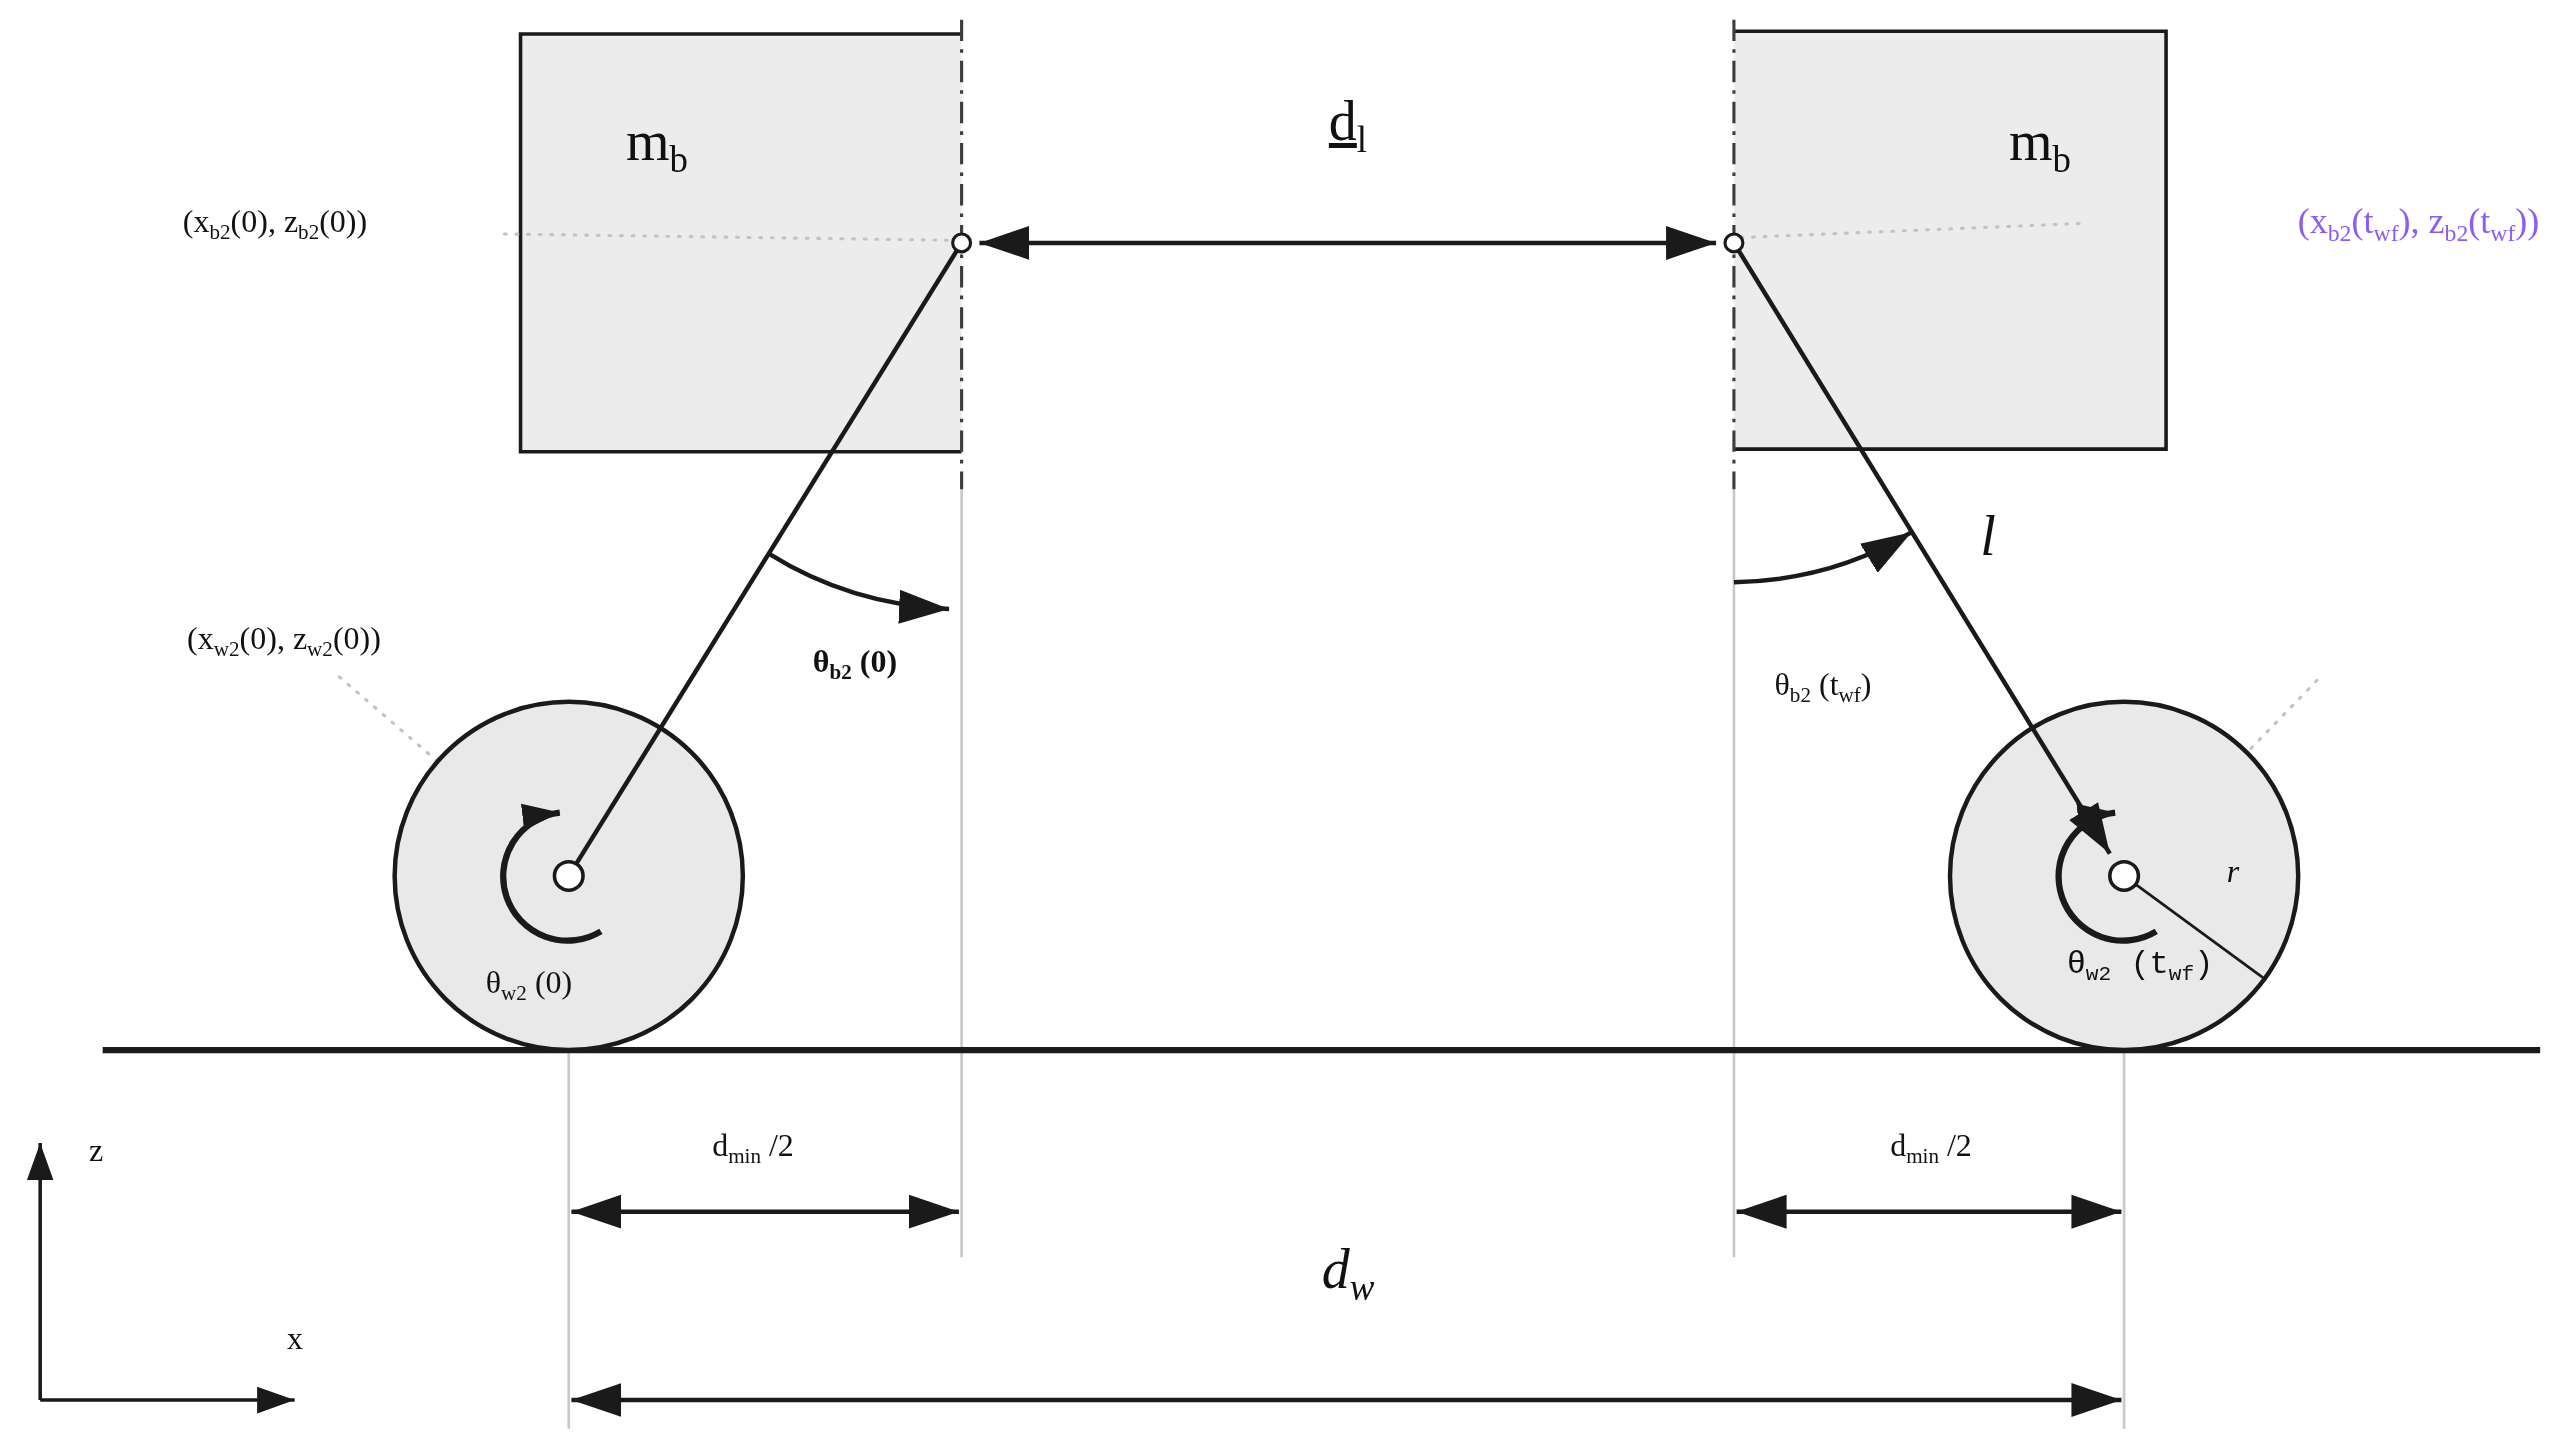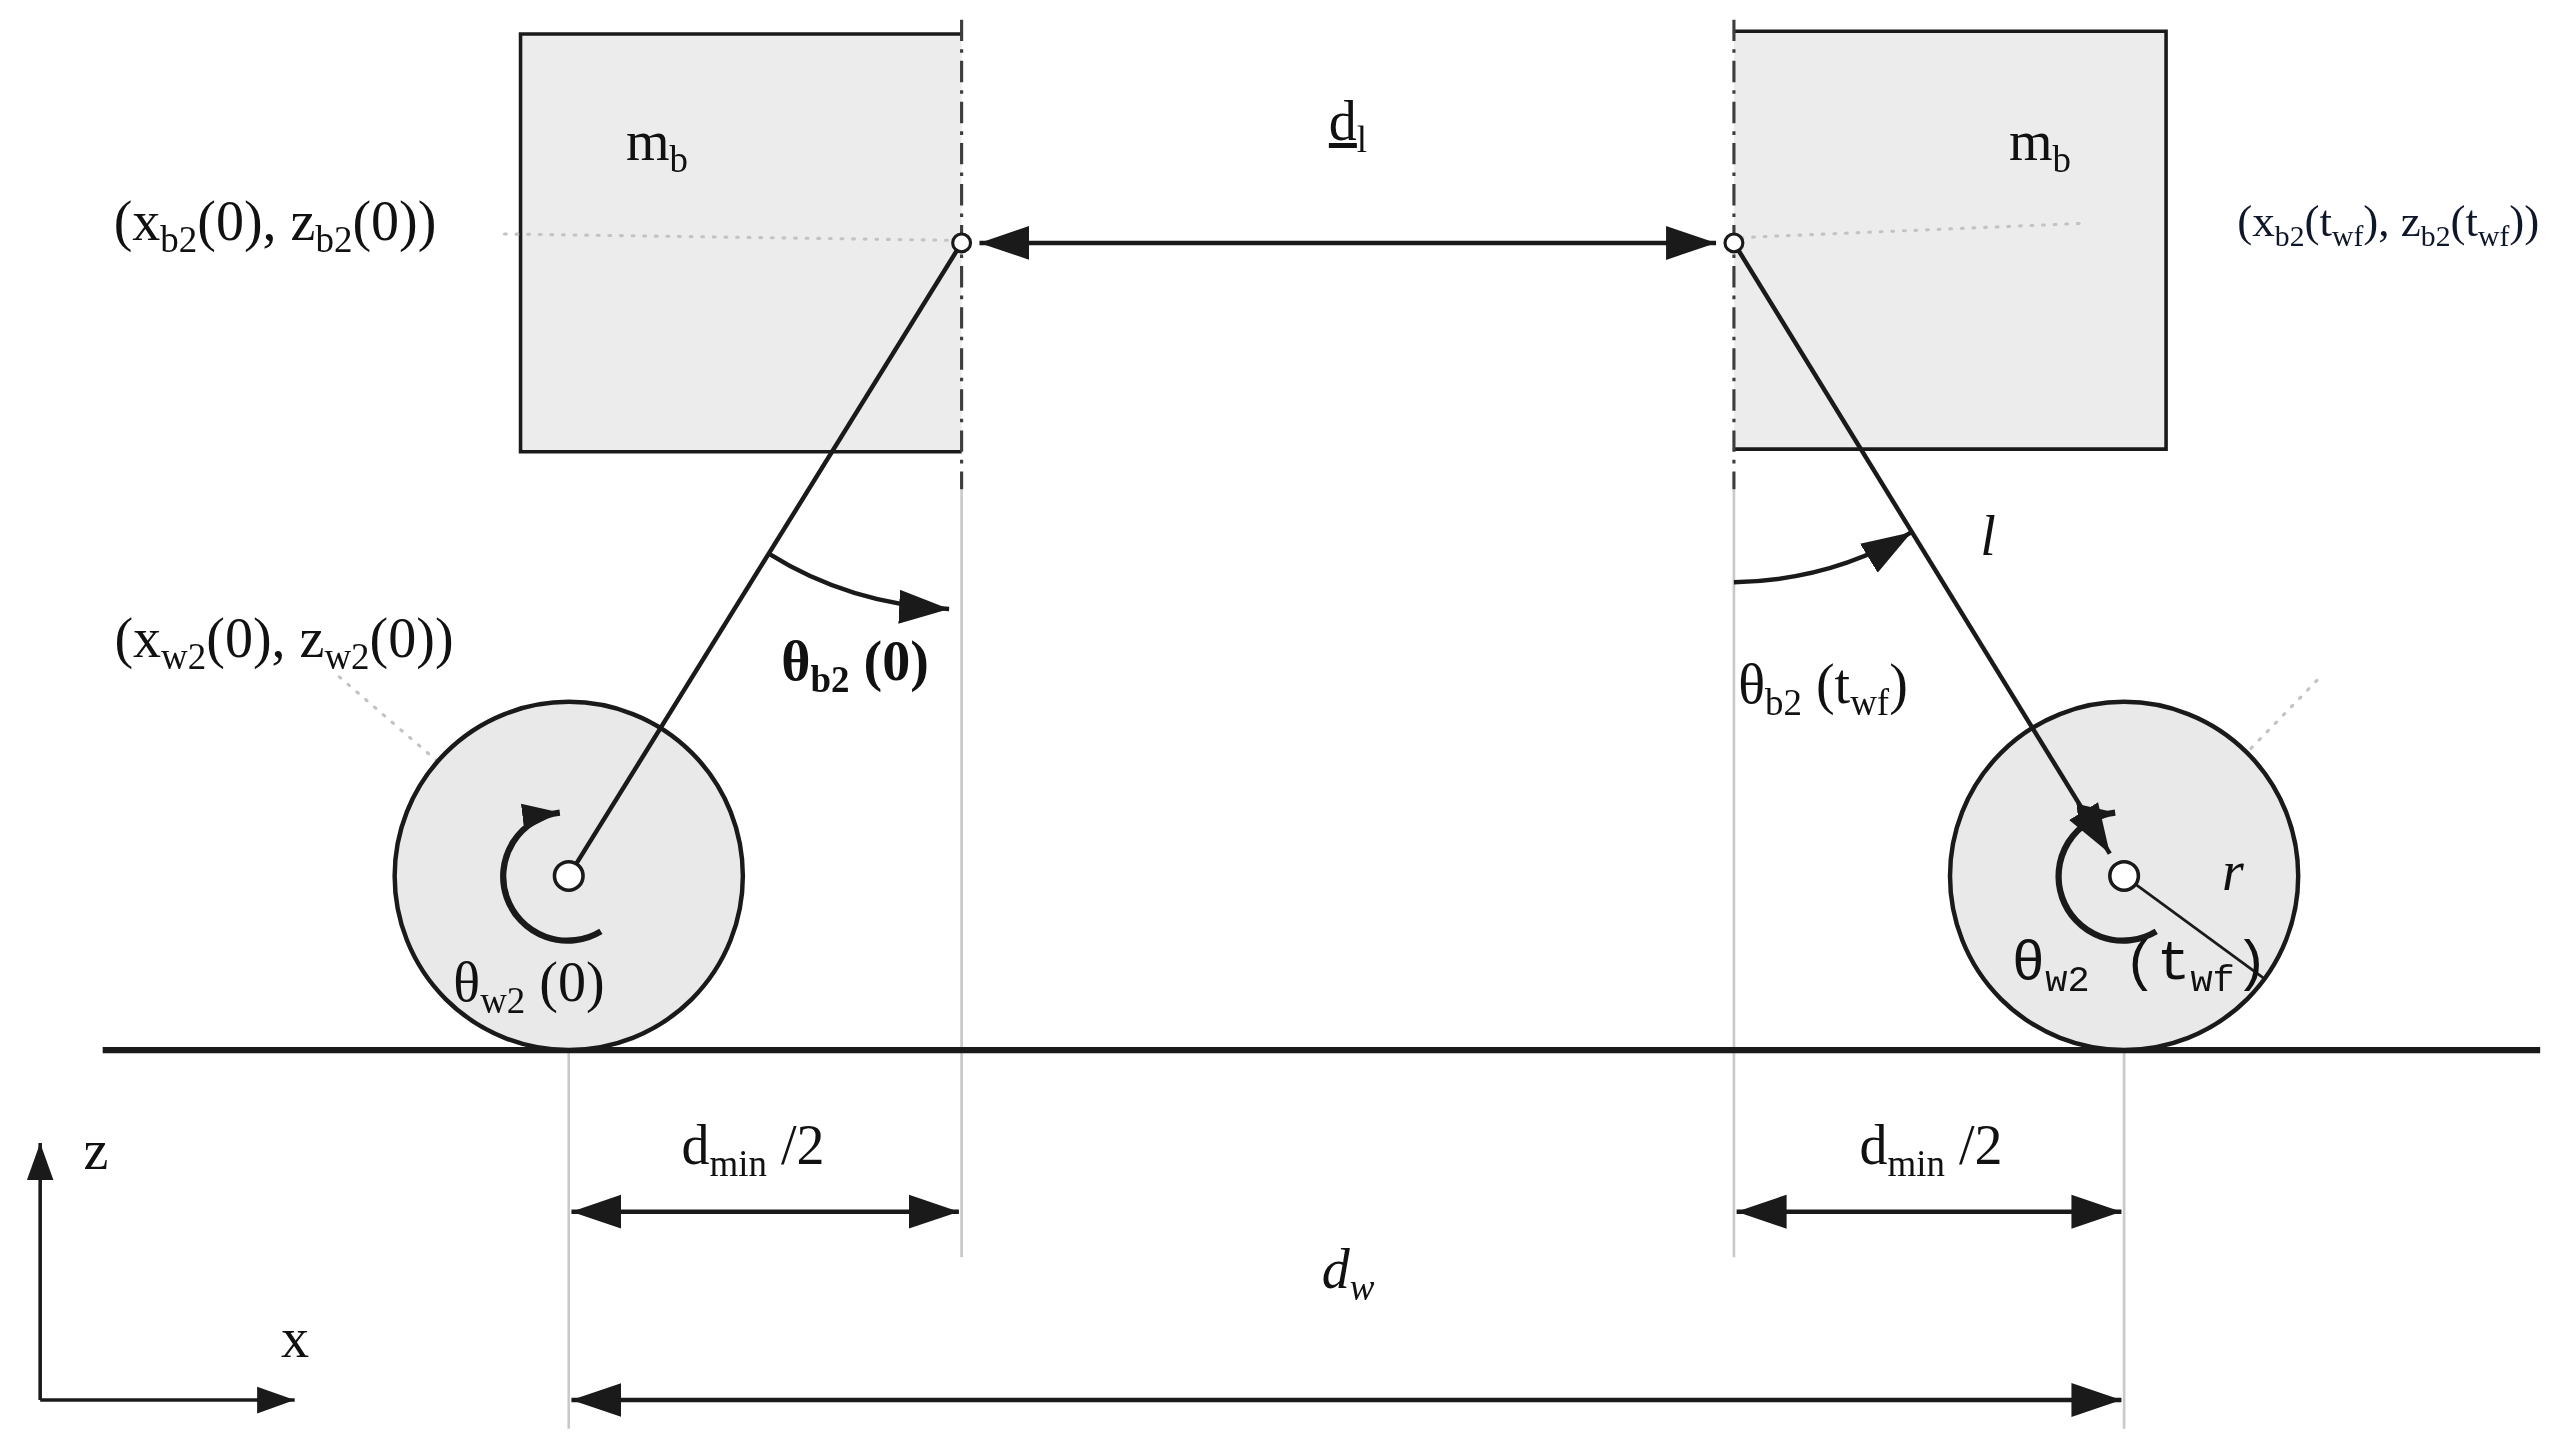--- a/index.html
+++ b/index.html
@@ -11,29 +11,29 @@
     background: var(--bg, #ffffff);
     font-family: "Liberation Serif", "DejaVu Serif", serif;
     color: #111111;
     overflow: hidden;
   }
   .stage > svg { position: absolute; left: 0; top: 0; }
   .lbl {
     position: absolute;
     transform: translate(-50%, -50%);
     white-space: nowrap;
-    font-size: 56px;
+    font-size: 32px;
     color: #111111;
   }
   .lbl-r {
     position: absolute;
     transform: translateY(-50%);
     white-space: nowrap;
-    font-size: 45px;
-    color: #0f172a;
+    font-size: 36px;
+    color: #8b5cf6;
   }
   .lbl sub, .lbl-r sub { font-size: 0.66em; line-height: 0; }
   .big { font-size: 56px; }
   .ital { font-style: italic; }
 
   .ink       { stroke: var(--line, #1a1a1a); }
   .guide     { stroke: var(--guide, #c9c9c9); }
   .leader    { stroke: var(--leader, #c3c3c3); }
   .dashdot   { stroke: var(--dashdot, #3d3d3d); }
   .arrowfill { fill: var(--line, #1a1a1a); }

